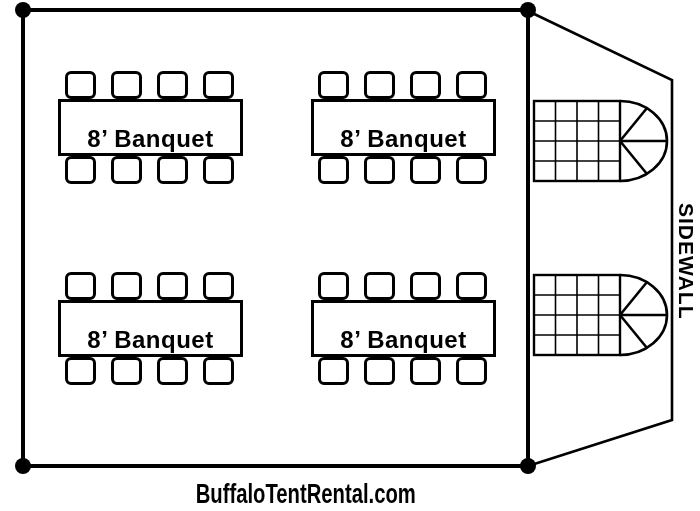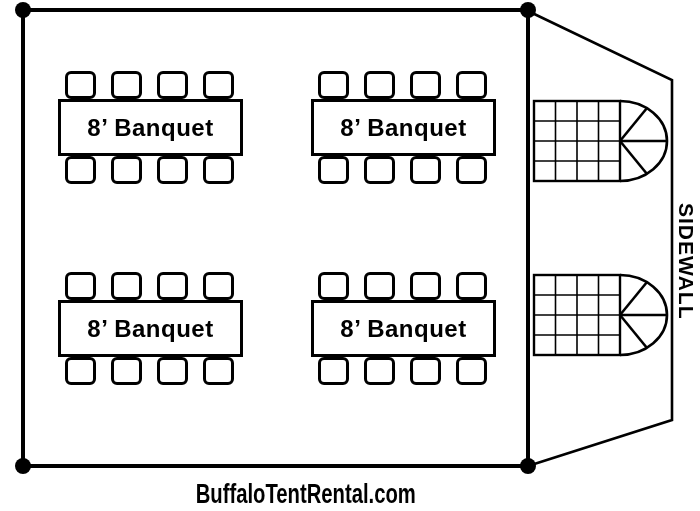--- a/index.html
+++ b/index.html
@@ -10,21 +10,21 @@
   .plan-svg{position:absolute;left:0;top:0;}
   .table-group{position:absolute;width:185px;height:113px;}
   .chair{
     position:absolute;width:31px;height:28px;top:0;
     background:#ffffff;border:3px solid #000000;border-radius:6px;box-sizing:border-box;
   }
   .chair.bottom{top:85px;}
   .btable{
     position:absolute;left:0;top:28px;width:185px;height:57px;
     background:#ffffff;border:3px solid #000000;box-sizing:border-box;
-    display:flex;align-items:center;justify-content:center;
+    display:flex;align-items:flex-end;justify-content:center;
   }
   .btable span{
     font-size:24px;font-weight:bold;color:#000000;white-space:nowrap;
     letter-spacing:0.5px;
   }
   .sidewall{
     position:absolute;left:673px;top:194px;width:26px;height:134px;
     writing-mode:vertical-rl;text-orientation:mixed;
     font-size:21px;font-weight:bold;color:#000000;letter-spacing:1px;
     line-height:26px;text-align:center;white-space:nowrap;

